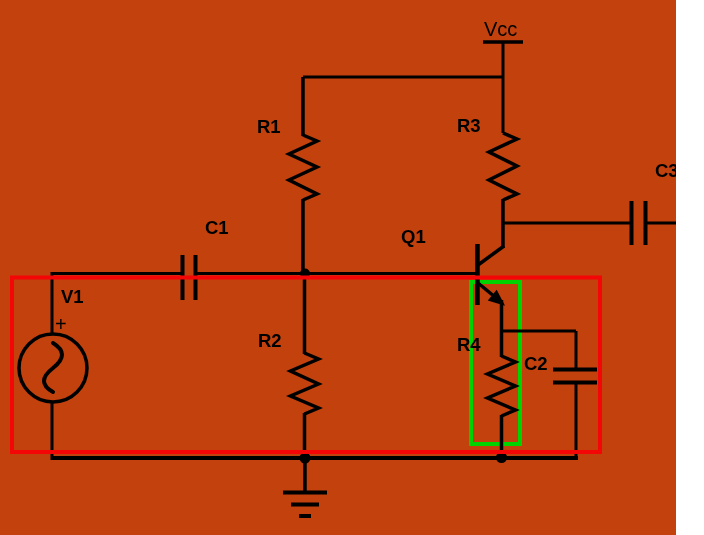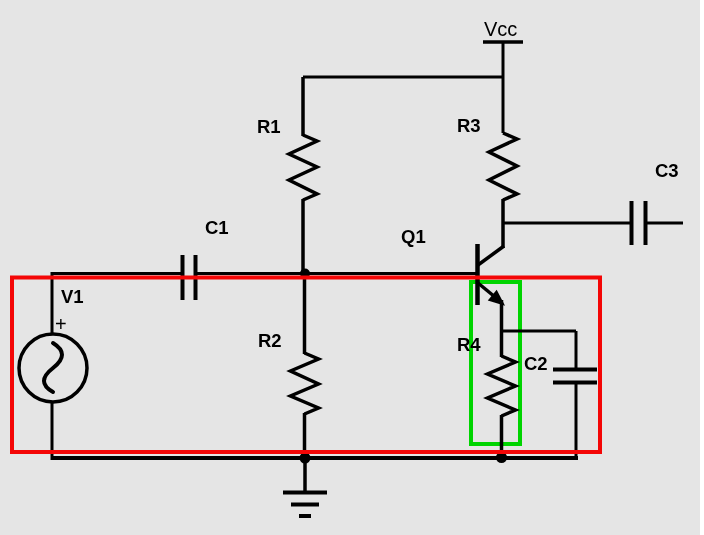--- a/index.html
+++ b/index.html
@@ -1,17 +1,17 @@
 <!DOCTYPE html>
 <html><head>
 <meta charset="utf-8">
 <style>
   html,body{margin:0;padding:0;background:#ffffff;}
-  .stage{position:relative;width:676px;height:535px;background:#e5e5e5;overflow:hidden;
-         font-family:"Liberation Sans",sans-serif;padding-left:24px;}
+  .stage{position:relative;width:676px;height:535px;background:#c2410c;overflow:hidden;
+         font-family:"Liberation Sans",sans-serif;}
   svg{position:absolute;left:0;top:0;}
   .lbl{font-family:"Liberation Sans",sans-serif;font-weight:bold;font-size:18.5px;fill:#000;}
   .lbl-plain{font-family:"Liberation Sans",sans-serif;font-weight:normal;font-size:20px;fill:#000;}
 </style>
 </head>
 <body>
 
 <div class="stage">
 <svg width="704" height="535" viewBox="0 0 704 535">
 

